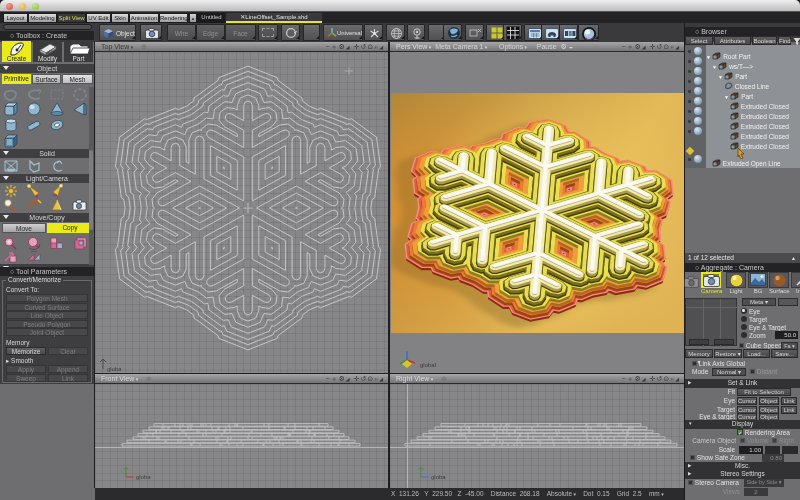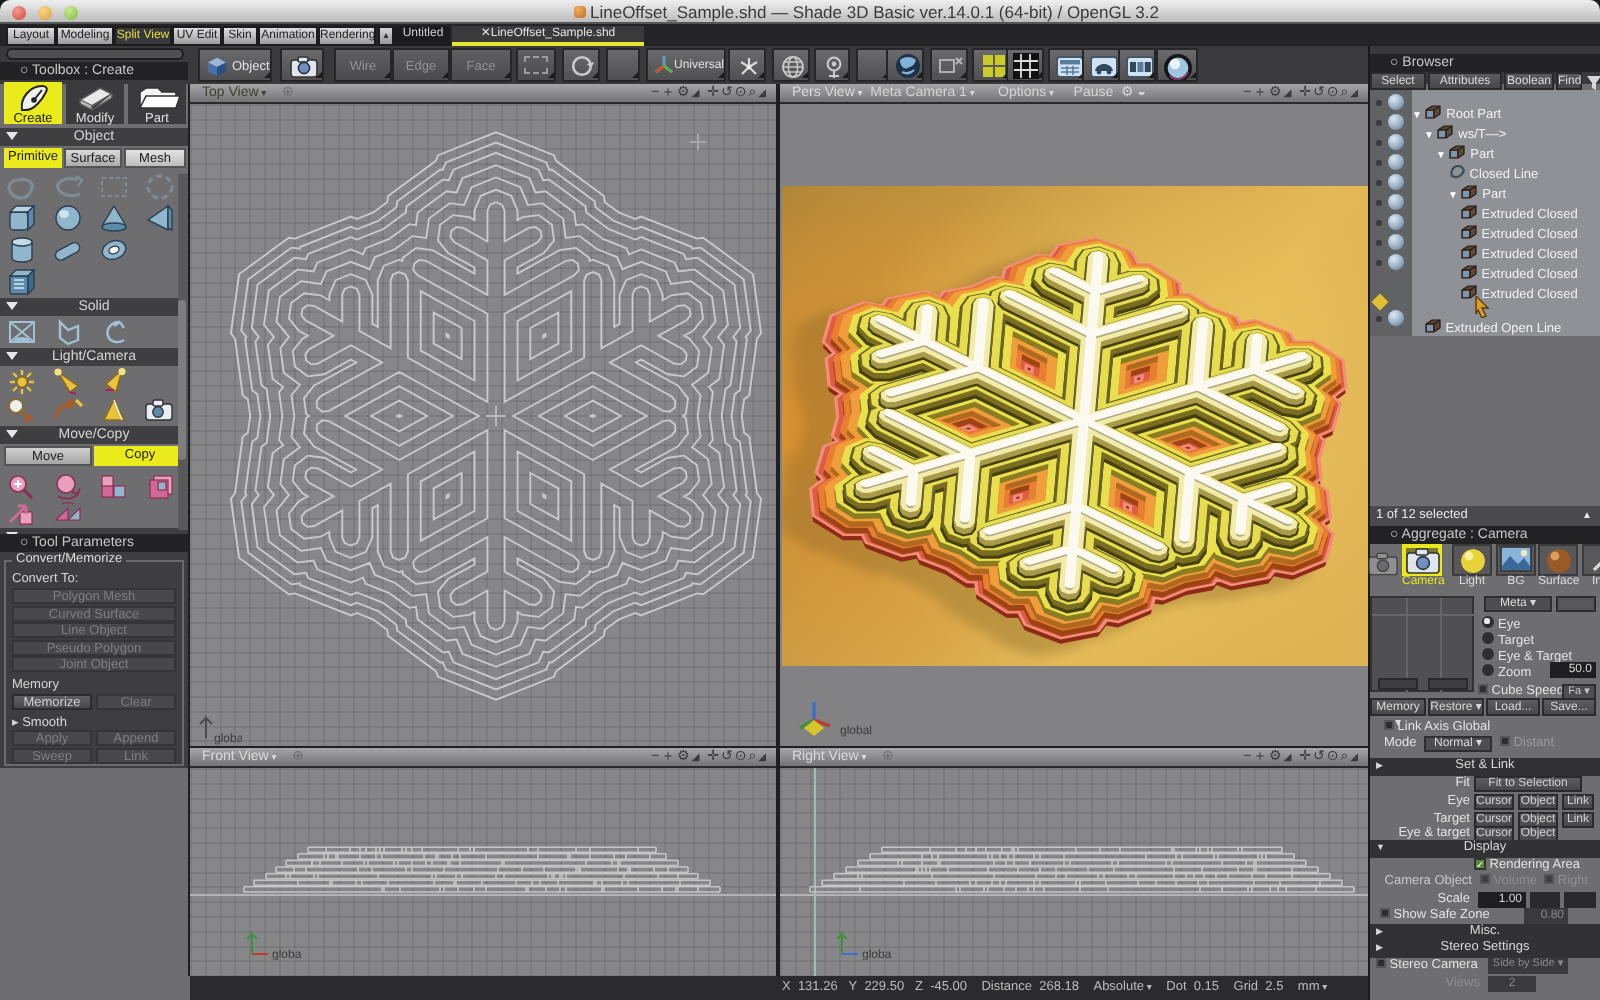--- a/index.html
+++ b/index.html
@@ -1,18 +1,17 @@
 <!DOCTYPE html>
 <html><head><meta charset="utf-8"><style>*{margin:0;padding:0;box-sizing:border-box}body{width:800px;height:500px;overflow:hidden;font-family:"Liberation Sans",sans-serif;background:#6e6e70;position:relative}.abs{position:absolute}.hdr{background:#232325;color:#c8c8c8;font-size:7px;line-height:9px;padding-left:10px}.secbar{position:absolute;background:#3f3f41;color:#d6d6d6;font-size:7px;line-height:9px;text-align:center}.secbar i{position:absolute;left:3px;top:2px;border-left:3px solid transparent;border-right:3px solid transparent;border-top:4px solid #e8e8e8;font-size:0}.btn{background:linear-gradient(#606062,#4a4a4c);border:1px solid #2c2c2e;color:#d0d0d0;font-size:6.5px;text-align:center}.dbtn{background:#48484a;border:1px solid #353537;color:#7e7e80;font-size:6.5px;text-align:center}</style></head><body>
 <div class="abs" style="left:0;top:0;width:800px;height:6px;background:#1c1c1e"></div>
 <div class="abs" style="left:0;top:0;width:800px;height:12px;background:linear-gradient(#efefef,#bcbcbc);border-bottom:1px solid #555;border-radius:5px 5px 0 0">
     <span class="abs" style="left:6px;top:2.5px;width:7px;height:7px;border-radius:50%;background:radial-gradient(circle at 35% 30%,#f59a92,#d3483d)"></span>
     <span class="abs" style="left:19px;top:2.5px;width:7px;height:7px;border-radius:50%;background:radial-gradient(circle at 35% 30%,#f8d889,#dd9f33)"></span>
     <span class="abs" style="left:32px;top:2.5px;width:7px;height:7px;border-radius:50%;background:radial-gradient(circle at 35% 30%,#c8eb8e,#7fb93c)"></span>
-    <span class="abs" style="left:287px;top:1px;font-size:8.5px;color:#3a3a3a"><span style="display:inline-block;width:6px;height:6px;background:radial-gradient(circle at 35% 30%,#f0b060,#c06a20);border-radius:2px;margin-right:2px"></span>LineOffset_Sample.shd — Shade 3D Basic ver.14.0.1 (64-bit) / OpenGL 3.2</span>
   </div>
 <div class="abs" style="left:0;top:12px;width:800px;height:30px;background:#3a3a3c"></div>
 <div class="abs" style="left:0;top:12px;width:800px;height:10.5px;background:#242426"></div>
 <div class="abs" style="left:3px;top:12.5px;width:25px;height:10px;background:linear-gradient(#dededf,#9d9da0);border:1px solid #1c1c1e;border-radius:1px;color:#222;font-size:6px;text-align:center;line-height:9px">Layout</div>
 <div class="abs" style="left:28px;top:12.5px;width:29px;height:10px;background:linear-gradient(#dededf,#9d9da0);border:1px solid #1c1c1e;border-radius:1px;color:#222;font-size:6px;text-align:center;line-height:9px">Modeling</div>
 <div class="abs" style="left:57px;top:12.5px;width:29px;height:10px;background:#39393b;border:1px solid #1c1c1e;color:#dede46;font-size:6px;text-align:center;line-height:9px">Split View</div>
 <div class="abs" style="left:86px;top:12.5px;width:25px;height:10px;background:linear-gradient(#dededf,#9d9da0);border:1px solid #1c1c1e;border-radius:1px;color:#222;font-size:6px;text-align:center;line-height:9px">UV Edit</div>
 <div class="abs" style="left:111px;top:12.5px;width:18px;height:10px;background:linear-gradient(#dededf,#9d9da0);border:1px solid #1c1c1e;border-radius:1px;color:#222;font-size:6px;text-align:center;line-height:9px">Skin</div>
 <div class="abs" style="left:129px;top:12.5px;width:30px;height:10px;background:linear-gradient(#dededf,#9d9da0);border:1px solid #1c1c1e;border-radius:1px;color:#222;font-size:6px;text-align:center;line-height:9px">Animation</div>
 <div class="abs" style="left:159px;top:12.5px;width:29px;height:10px;background:linear-gradient(#dededf,#9d9da0);border:1px solid #1c1c1e;border-radius:1px;color:#222;font-size:6px;text-align:center;line-height:9px">Rendering</div>

